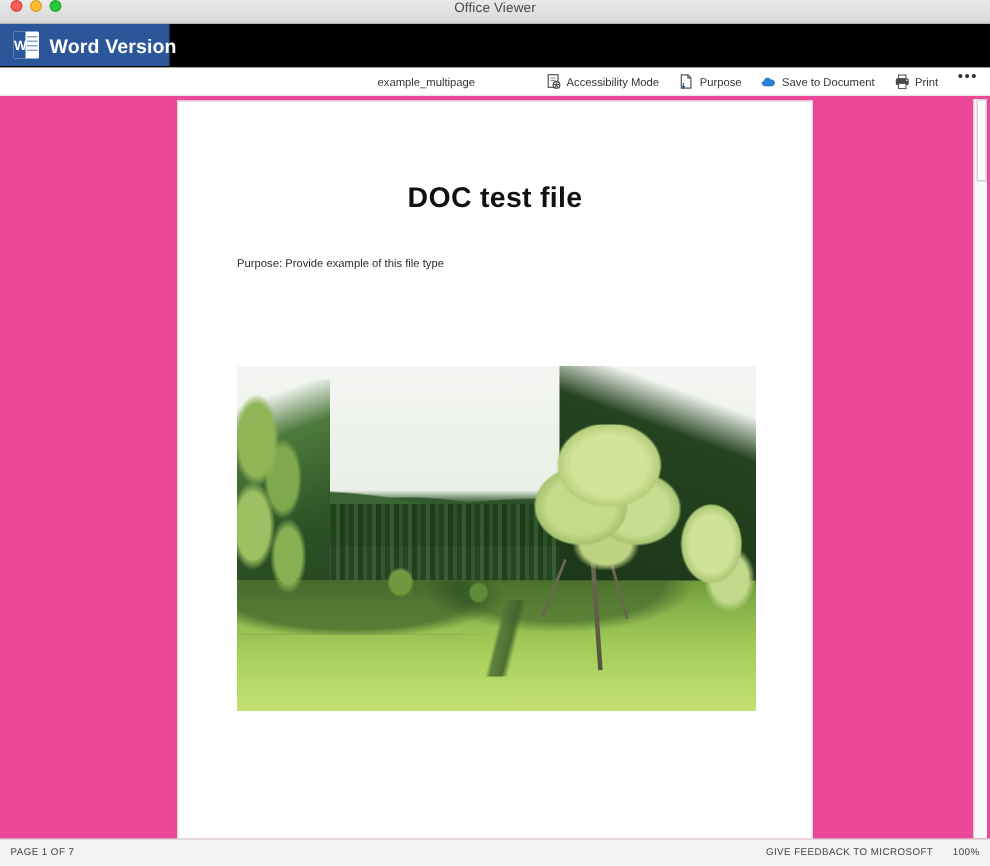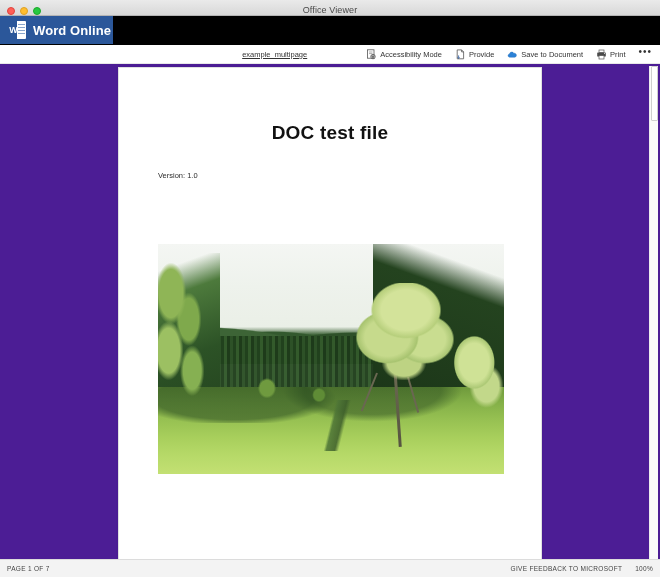--- a/index.html
+++ b/index.html
@@ -22,21 +22,21 @@
   }
 
   
   .titlebar {
     position: relative;
     height: 16px;
     flex: 0 0 16px;
     background: linear-gradient(to bottom, #eaeaea 0%, #d8d8d8 100%);
     border-bottom: 1px solid #b4b4b4;
     display: flex;
-    align-items: flex-end;
+    align-items: flex-start;
   }
   .traffic {
     display: flex;
     gap: 5px;
     padding-left: 7px;
     align-items: center;
   }
   .dot {
     width: 8px; height: 8px;
     border-radius: 50%;
@@ -121,23 +121,22 @@
     display: flex;
     align-items: center;
     justify-content: flex-end;
     gap: 13px;
     padding-right: 8px;
     border-bottom: 1px solid #e8e8e8;
   }
   .tb-filename {
     font-size: 7.5px;
     color: #333333;
-    margin-right: 46px;
+    margin-right: 34px;
     white-space: nowrap;
-    text-decoration: underline;
   }
   .tb-item {
     display: flex;
     align-items: center;
     gap: 3px;
     font-size: 7.5px;
     color: #333333;
     white-space: nowrap;
     cursor: default;
     text-align: center;
@@ -154,21 +153,21 @@
     color: #333;
     letter-spacing: 1px;
     line-height: 6px;
     padding-bottom: 4px;
   }
 
   
   .viewport {
     flex: 1 1 auto;
     position: relative;
-    background: #4c1d95;
+    background: #ec4899;
     overflow: hidden;
   }
 
   .page {
     position: absolute;
     left: 118px;
     top: 3px;
     width: 424px;
     height: 500px;
     background: #ffffff;
@@ -404,21 +403,21 @@
     <div class="brand">
       <span class="word-icon">
         <span class="w-letter">W</span>
         <span class="w-lines">
           <i></i>
             <i></i>
             <i></i>
             <i></i>
         </span>
       </span>
-      <span class="brand-text">Word Online</span>
+      <span class="brand-text">Word Version</span>
     </div>
   </div>
 
   <div class="toolbar">
     <span class="tb-filename">example_multipage</span>
 
     <span class="tb-item">
       <span class="tb-icon">
         <svg width="11" height="11" viewBox="0 0 11 11">
           <rect x="1.5" y="0.8" width="6.5" height="8.4" fill="#fff" stroke="#555" stroke-width="0.8"></rect>
@@ -436,21 +435,21 @@
 
     <span class="tb-item">
       <span class="tb-icon">
         <svg width="11" height="11" viewBox="0 0 11 11">
           <path d="M2.2 0.9 H6.6 L8.6 2.9 V9.8 H2.2 Z" fill="#fff" stroke="#555" stroke-width="0.8"></path>
           <path d="M6.6 0.9 V2.9 H8.6" fill="none" stroke="#555" stroke-width="0.8"></path>
           <line x1="3.6" y1="6.4" x2="3.6" y2="9.3" stroke="#2b579a" stroke-width="0.8"></line>
           <path d="M2.6 8.4 L3.6 9.5 L4.6 8.4" fill="none" stroke="#2b579a" stroke-width="0.8"></path>
         </svg>
       </span>
-      <span>Provide</span>
+      <span>Purpose</span>
     </span>
 
     <span class="tb-item">
       <span class="tb-icon">
         <svg width="11" height="11" viewBox="0 0 12 11">
           <path d="M3.6 8.6 C1.9 8.6 1.0 7.6 1.1 6.5 C1.2 5.6 1.9 5.0 2.7 4.9
                    C2.9 3.6 4.0 2.7 5.3 2.8 C6.2 2.8 7.0 3.3 7.4 4.1
                    C8.6 3.8 9.9 4.5 10.2 5.7 C10.5 6.9 9.8 8.2 8.6 8.5
                    C8.4 8.6 8.2 8.6 8.0 8.6 Z" fill="#2b81d6" stroke="#2168b5" stroke-width="0.4"></path>
         </svg>
@@ -472,21 +471,21 @@
 
     <span class="tb-item tb-ellipsis">•••</span>
   </div>
 
   <div class="viewport">
 
     <div class="page">
       <div class="doc-title">DOC test file</div>
 
       <div class="doc-body">
-        <div class="doc-line">Version: 1.0</div>
+        <div class="doc-line">Purpose: Provide example of this file type</div>
       </div>
 
       <div class="photo">
         <div class="ph-layer ph-sky"></div>
         <div class="ph-layer ph-ridge-far"></div>
         <div class="ph-layer ph-forest-mid"></div>
         <div class="ph-layer ph-ridge-right"></div>
         <div class="ph-layer ph-ridge-left"></div>
         <div class="ph-layer ph-meadow"></div>
         <div class="ph-layer ph-meadow-shade"></div>

